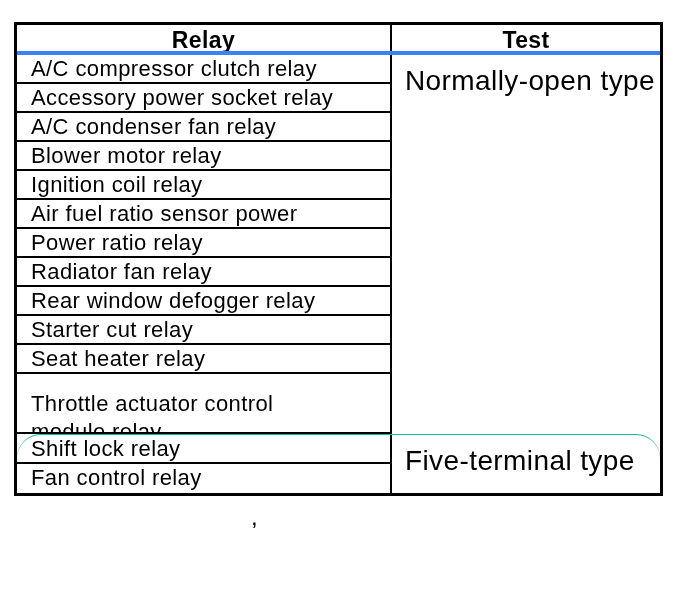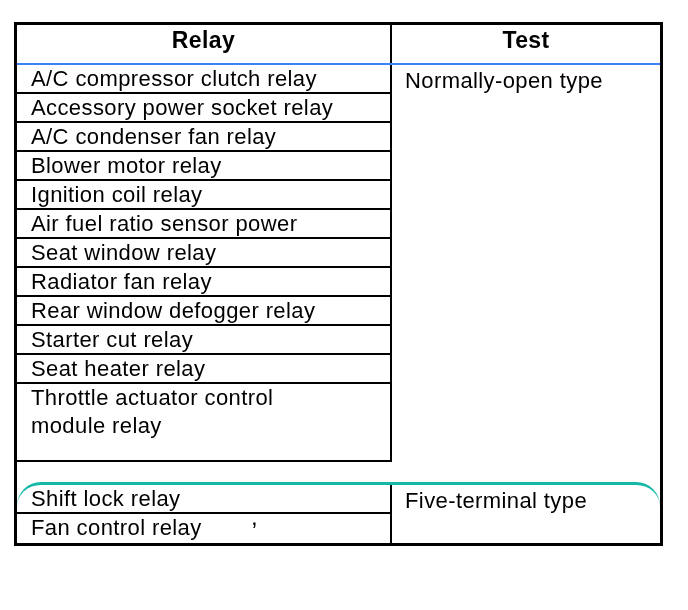--- a/index.html
+++ b/index.html
@@ -13,65 +13,65 @@
   }
   .table {
     position: absolute;
     left: 14px; top: 22px;
     width: 649px;
     border: 3px solid #000;
     background: #fff;
   }
   .header-row {
     display: flex;
-    border-bottom: 2px solid #3b82f6;
-    height: 40px;
+    border-bottom: 4px solid #3b82f6;
+    height: 30px;
   }
   .header-cell {
     font-weight: bold;
     font-size: 23px;
     line-height: 30px;
     text-align: center;
     letter-spacing: 0.4px;
     overflow: hidden;
   }
   .header-cell.left {
     width: 375px;
     border-right: 2px solid #000;
   }
   .header-cell.right { flex: 1; }
   .group { display: flex; border-radius: 24px; }
-  .group.second { border-top: 3px solid #14b8a6; margin-top: 20px; }
+  .group.second { border-top: 1px solid #14b8a6; }
   .relay-col {
     width: 375px;
     border-right: 2px solid #000;
   }
   .relay-cell {
     height: 29px;
     line-height: 27px;
     border-bottom: 2px solid #000;
     padding-left: 14px;
     font-size: 22px;
     letter-spacing: 0.4px;
     white-space: pre-line;
     overflow: hidden;
   }
   .relay-cell.tall {
-    height: 78px;
+    height: 60px;
     line-height: 28px;
-    padding-top: 0;
+    padding-top: 16px;
   }
   .relay-cell.last {
     border-bottom: none;
   }
   .test-col {
     flex: 1;
-    font-size: 22px;
+    font-size: 28px;
     letter-spacing: 0.4px;
-    padding: 2px 4px 0 13px;
+    padding: 12px 4px 0 13px;
     line-height: 27px;
     overflow: hidden;
   }
   .stray-mark {
     position: absolute;
     left: 234px;
     top: 480px;
     font-size: 24px;
     line-height: 24px;
   }
@@ -87,21 +87,21 @@
   </div>
 
   <div class="group">
     <div class="relay-col">
       <div class="relay-cell">A/C compressor clutch relay</div>
       <div class="relay-cell">Accessory power socket relay</div>
       <div class="relay-cell">A/C condenser fan relay</div>
       <div class="relay-cell">Blower motor relay</div>
       <div class="relay-cell">Ignition coil relay</div>
       <div class="relay-cell">Air fuel ratio sensor power</div>
-      <div class="relay-cell">Seat window relay</div>
+      <div class="relay-cell">Power ratio relay</div>
       <div class="relay-cell">Radiator fan relay</div>
       <div class="relay-cell">Rear window defogger relay</div>
       <div class="relay-cell">Starter cut relay</div>
       <div class="relay-cell">Seat heater relay</div>
       <div class="relay-cell tall">Throttle actuator control
 module relay</div>
     </div>
     <div class="test-col">Normally-open type</div>
   </div>
 

